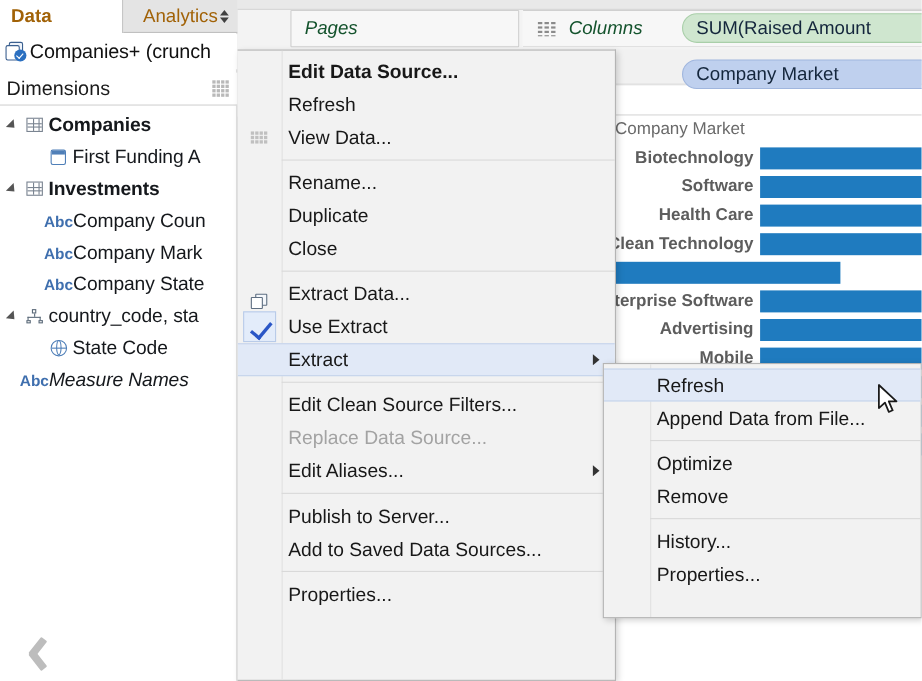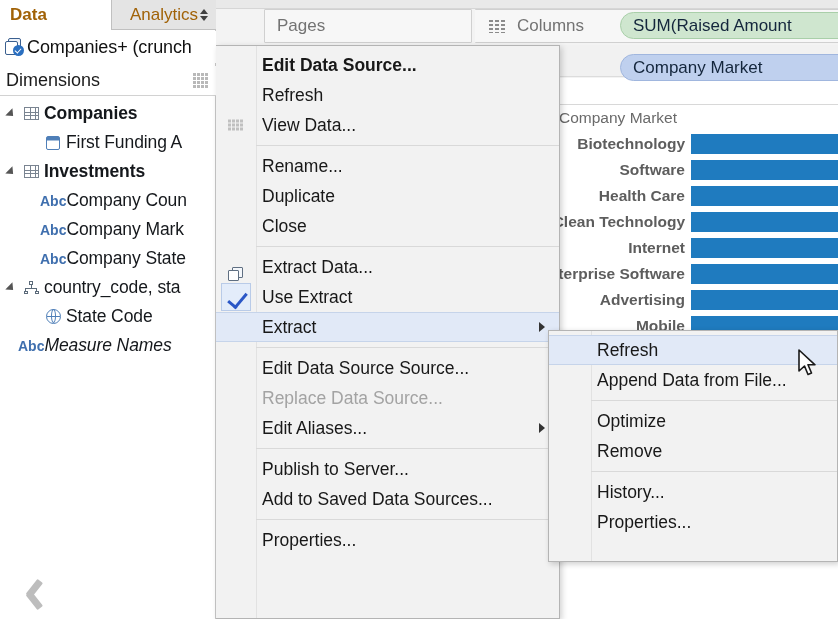--- a/index.html
+++ b/index.html
@@ -296,22 +296,23 @@
     left: 48px; top: 9px;
     width: 208px; height: 34px;
   }
   #columns-shelf {
     left: 259px; top: 9px;
     width: 379px; height: 34px;
     border-left: none;
   }
   .shelf-label {
     font-size: 17px;
-    color: #737373;
+    color: #14532d;
     padding-left: 12px;
+    font-style: italic;
   }
   .cols-glyph {
     display: flex;
     gap: 2px;
     margin-left: 14px;
   }
   .cols-glyph i {
     display: block;
     width: 4px; height: 13px;
     background:
@@ -727,21 +728,20 @@
             <div class="bar" style="width: 212.8px; background: rgb(31, 123, 191);"></div>
           </div>
         </div>
         <div class="bar-row">
           <div class="bar-label">Clean Technology</div>
           <div class="bar-track">
             <div class="bar" style="width: 210.4px; background: rgb(31, 123, 191);"></div>
           </div>
         </div>
         <div class="bar-row">
-          <div class="bar-label">Internet</div>
           <div class="bar-track">
             <div class="bar" style="width: 205.6px; background: rgb(31, 123, 191);"></div>
           </div>
         </div>
         <div class="bar-row">
           <div class="bar-label">Enterprise Software</div>
           <div class="bar-track">
             <div class="bar" style="width: 200.8px; background: rgb(31, 123, 191);"></div>
           </div>
         </div>
@@ -826,21 +826,21 @@
             <span class="check-mark"></span>
           </span>
           <span>Use Extract</span>
         </div>
         <div class="menu-item highlight">
           <span>Extract</span>
           <span class="sub-arrow"></span>
         </div>
         <div class="menu-sep"></div>
         <div class="menu-item">
-          <span>Edit Data Source Source...</span>
+          <span>Edit Clean Source Filters...</span>
         </div>
         <div class="menu-item disabled">
           <span>Replace Data Source...</span>
         </div>
         <div class="menu-item">
           <span>Edit Aliases...</span>
           <span class="sub-arrow"></span>
         </div>
         <div class="menu-sep"></div>
         <div class="menu-item">

